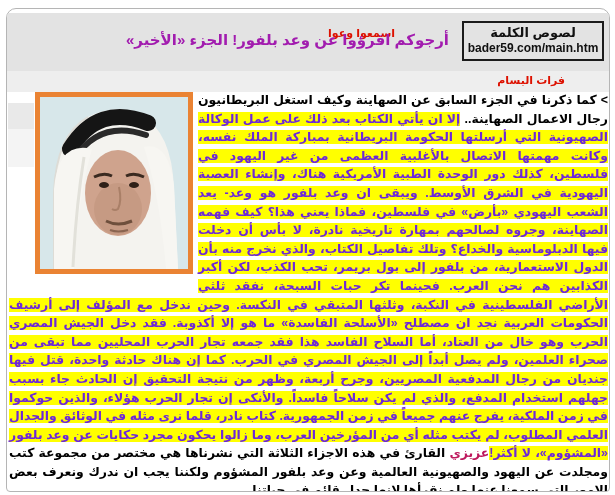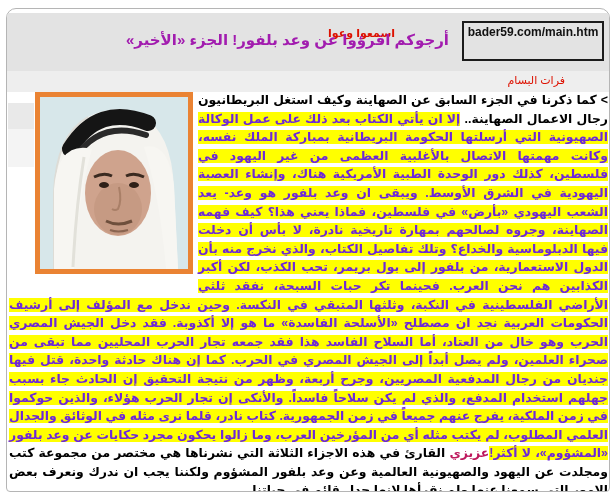--- a/index.html
+++ b/index.html
@@ -17,21 +17,21 @@
   .header-band{
     position:absolute;left:0;top:4px;width:100%;height:58px;
     background:#e3e3e3;
   }
   .byline-strip{
     position:absolute;left:0;top:62px;width:100%;height:21px;
     background:#eeeeee;
   }
   .byline{
     position:absolute;right:44px;top:3px;
-    font-size:11px;font-weight:normal;color:#dd1100;
+    font-size:11px;font-weight:bold;color:#dd1100;
     direction:rtl;
   }
   .masthead-box{
     position:absolute;right:5px;top:8px;width:138px;height:34px;
     border:2px solid #1b1b1b;text-align:center;padding-top:2px;
     background:#e3e3e3;
   }
   .masthead-title{
     font-size:13px;font-weight:bold;color:#111;direction:rtl;line-height:16px;
   }
@@ -73,20 +73,21 @@
   .s-highlight{background:#ffff00;color:#6d28d9;}
   .s-red{background:transparent;color:#be185d;}
 </style>
 </head>
 <body>
 
 <div class="page">
 
   <div class="header-band">
     <div class="masthead-box">
+      <div class="masthead-title">لصوص الكلمة</div>
       <div class="masthead-url">bader59.com/main.htm</div>
     </div>
 
 
     <div class="kicker">اسمعوا وعوا</div>
 
     <div class="headline">أرجوكم اقرؤوا عن وعد بلفور! الجزء «الأخير»</div>
   </div>
 
   <div class="byline-strip">

